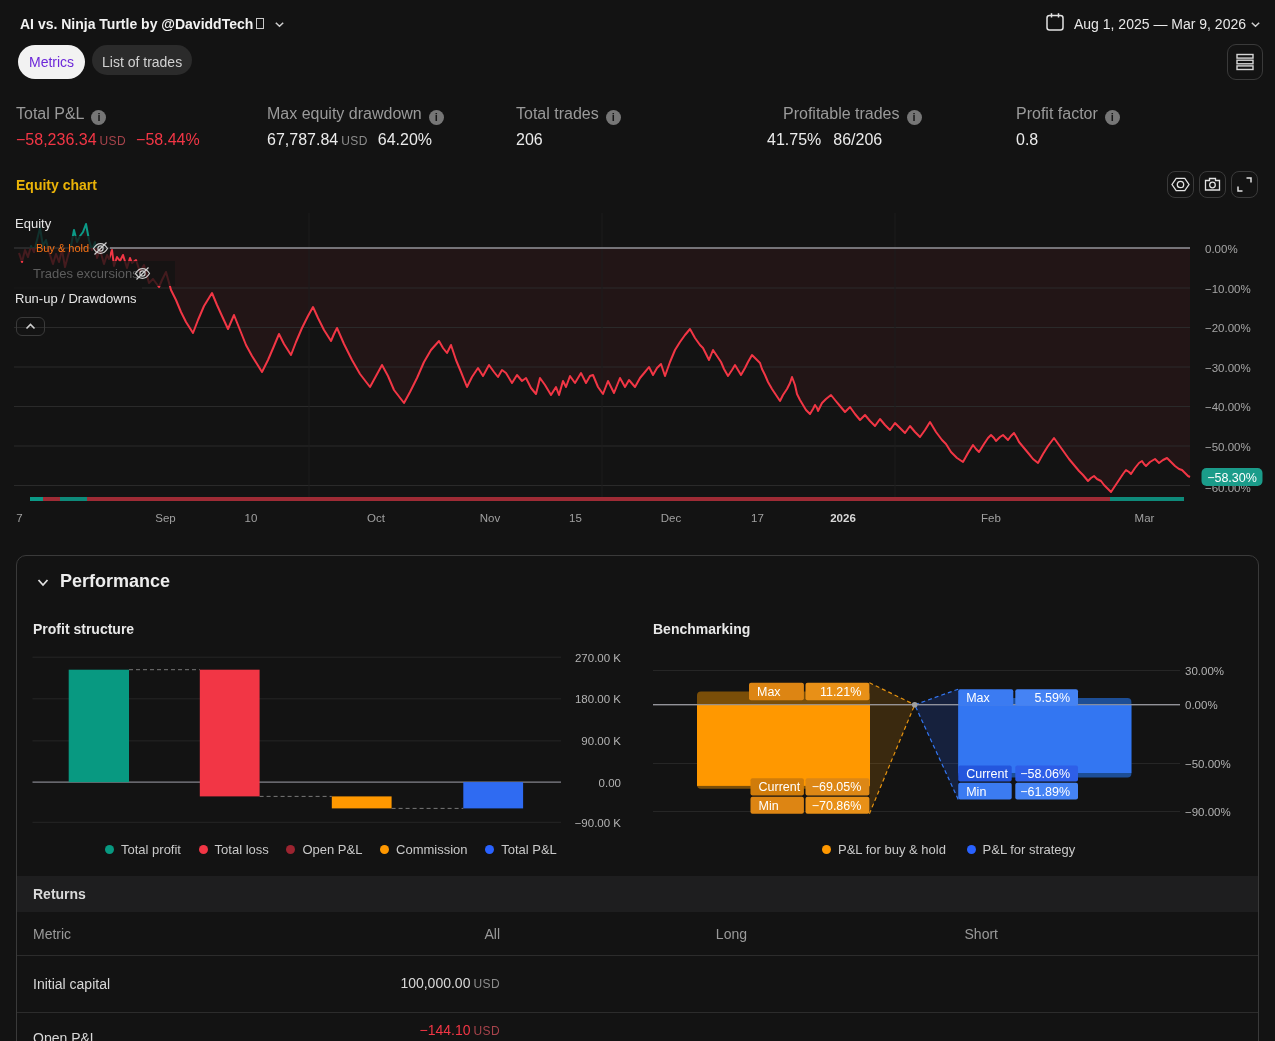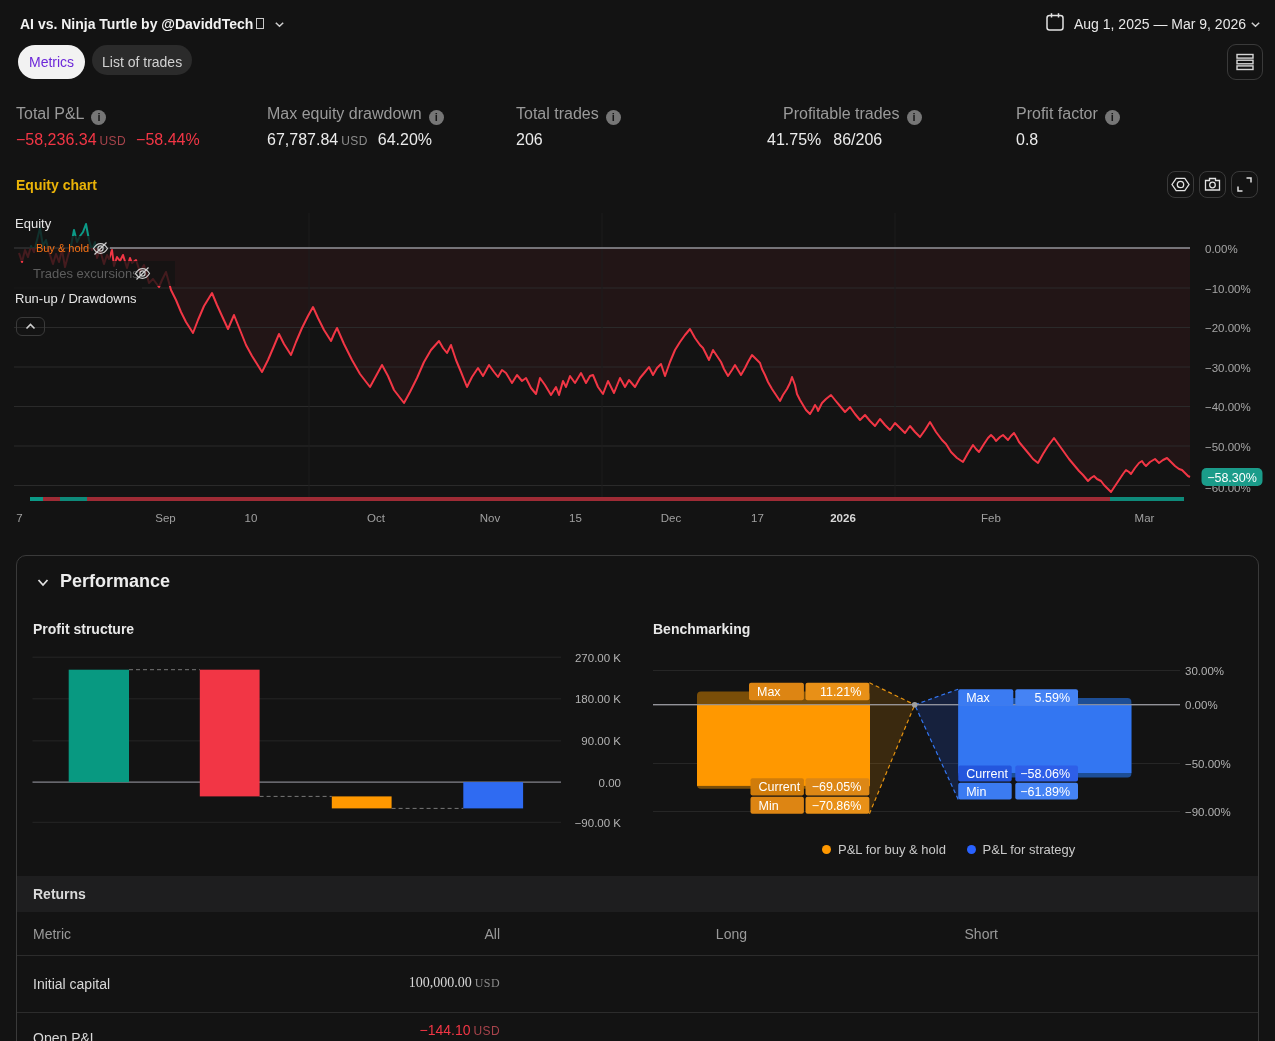--- a/index.html
+++ b/index.html
@@ -212,32 +212,39 @@
 <rect x="1015.3" y="782.7" width="62.700000000000045" height="16.699999999999932" rx="2" fill="#4583f4"></rect>
 <text x="966.2" y="795.55" font-size="12.5" fill="#ffffff" font-family="Liberation Sans, sans-serif">Min</text>
 <text x="1070" y="795.55" font-size="12.5" fill="#ffffff" text-anchor="end" font-family="Liberation Sans, sans-serif">−61.89%</text>
 <circle cx="914.7" cy="704.8" r="2.8" fill="#a0a0a0"></circle>
 <text x="1185" y="675.0" font-size="11.5" fill="#b3b3b3" font-family="Liberation Sans, sans-serif">30.00%</text>
 <text x="1185" y="709.1" font-size="11.5" fill="#b3b3b3" font-family="Liberation Sans, sans-serif">0.00%</text>
 <text x="1185" y="768.0" font-size="11.5" fill="#b3b3b3" font-family="Liberation Sans, sans-serif">−50.00%</text>
 <text x="1185" y="816.0" font-size="11.5" fill="#b3b3b3" font-family="Liberation Sans, sans-serif">−90.00%</text>
 </svg>
 
+<div class="abs" style="left:105px; top:842px; font-size:13px; color:#c9c9c9;">
+<span style="display:inline-block;width:9px;height:9px;border-radius:50%;background:#089981;margin-right:7px;"></span><span style="margin-right:14px;">Total profit</span>
+<span style="display:inline-block;width:9px;height:9px;border-radius:50%;background:#f23645;margin-right:7px;"></span><span style="margin-right:14px;">Total loss</span>
+<span style="display:inline-block;width:9px;height:9px;border-radius:50%;background:#9c2430;margin-right:7px;"></span><span style="margin-right:14px;">Open P&amp;L</span>
+<span style="display:inline-block;width:9px;height:9px;border-radius:50%;background:#ff9800;margin-right:7px;"></span><span style="margin-right:14px;">Commission</span>
+<span style="display:inline-block;width:9px;height:9px;border-radius:50%;background:#2962ff;margin-right:7px;"></span><span>Total P&amp;L</span>
+</div>
 
 <div class="abs" style="left:822px; top:842px; font-size:13px; color:#c9c9c9;">
 <span style="display:inline-block;width:9px;height:9px;border-radius:50%;background:#ff9800;margin-right:7px;"></span><span style="margin-right:17px;">P&amp;L for buy &amp; hold</span>
 <span style="display:inline-block;width:9px;height:9px;border-radius:50%;background:#2962ff;margin-right:7px;"></span><span>P&amp;L for strategy</span>
 </div>
 
 <div class="abs" style="left:17px; top:876px; width:1241px; height:36px; background:#1e1e1f;"></div>
 <div class="abs" style="left:33px; top:886px; font-size:14px; font-weight:bold; color:#dadada;">Returns</div>
 <div class="abs glabel" style="left:33px; top:926px;">Metric</div>
 <div class="abs glabel" style="left:300px; top:926px; width:200px; text-align:right;">All</div>
 <div class="abs glabel" style="left:547px; top:926px; width:200px; text-align:right;">Long</div>
 <div class="abs glabel" style="left:798px; top:926px; width:200px; text-align:right;">Short</div>
 <div class="abs" style="left:17px; top:955px; width:1241px; height:1px; background:#2c2c2c;"></div>
 <div class="abs" style="left:33px; top:976px; font-size:14px; color:#d8d8d8;">Initial capital</div>
-<div class="abs" style="left:300px; top:975px; width:200px; text-align:right; font-size:14px; color:#d8d8d8;font-family:Liberation Serif, serif;">100,000.00<span class="usd">USD</span></div>
+<div class="abs" style="left:300px; top:975px; width:200px; text-align:right; font-size:14px; color:#d8d8d8;">100,000.00<span class="usd">USD</span></div>
 <div class="abs" style="left:17px; top:1012px; width:1241px; height:1px; background:#2c2c2c;"></div>
 <div class="abs" style="left:33px; top:1030px; font-size:14px; color:#d8d8d8;">Open P&amp;L</div>
 <div class="abs red" style="left:300px; top:1022px; width:200px; text-align:right; font-size:14px;">−144.10<span class="usd r">USD</span></div>
 
 </div>
 
 </body></html>

